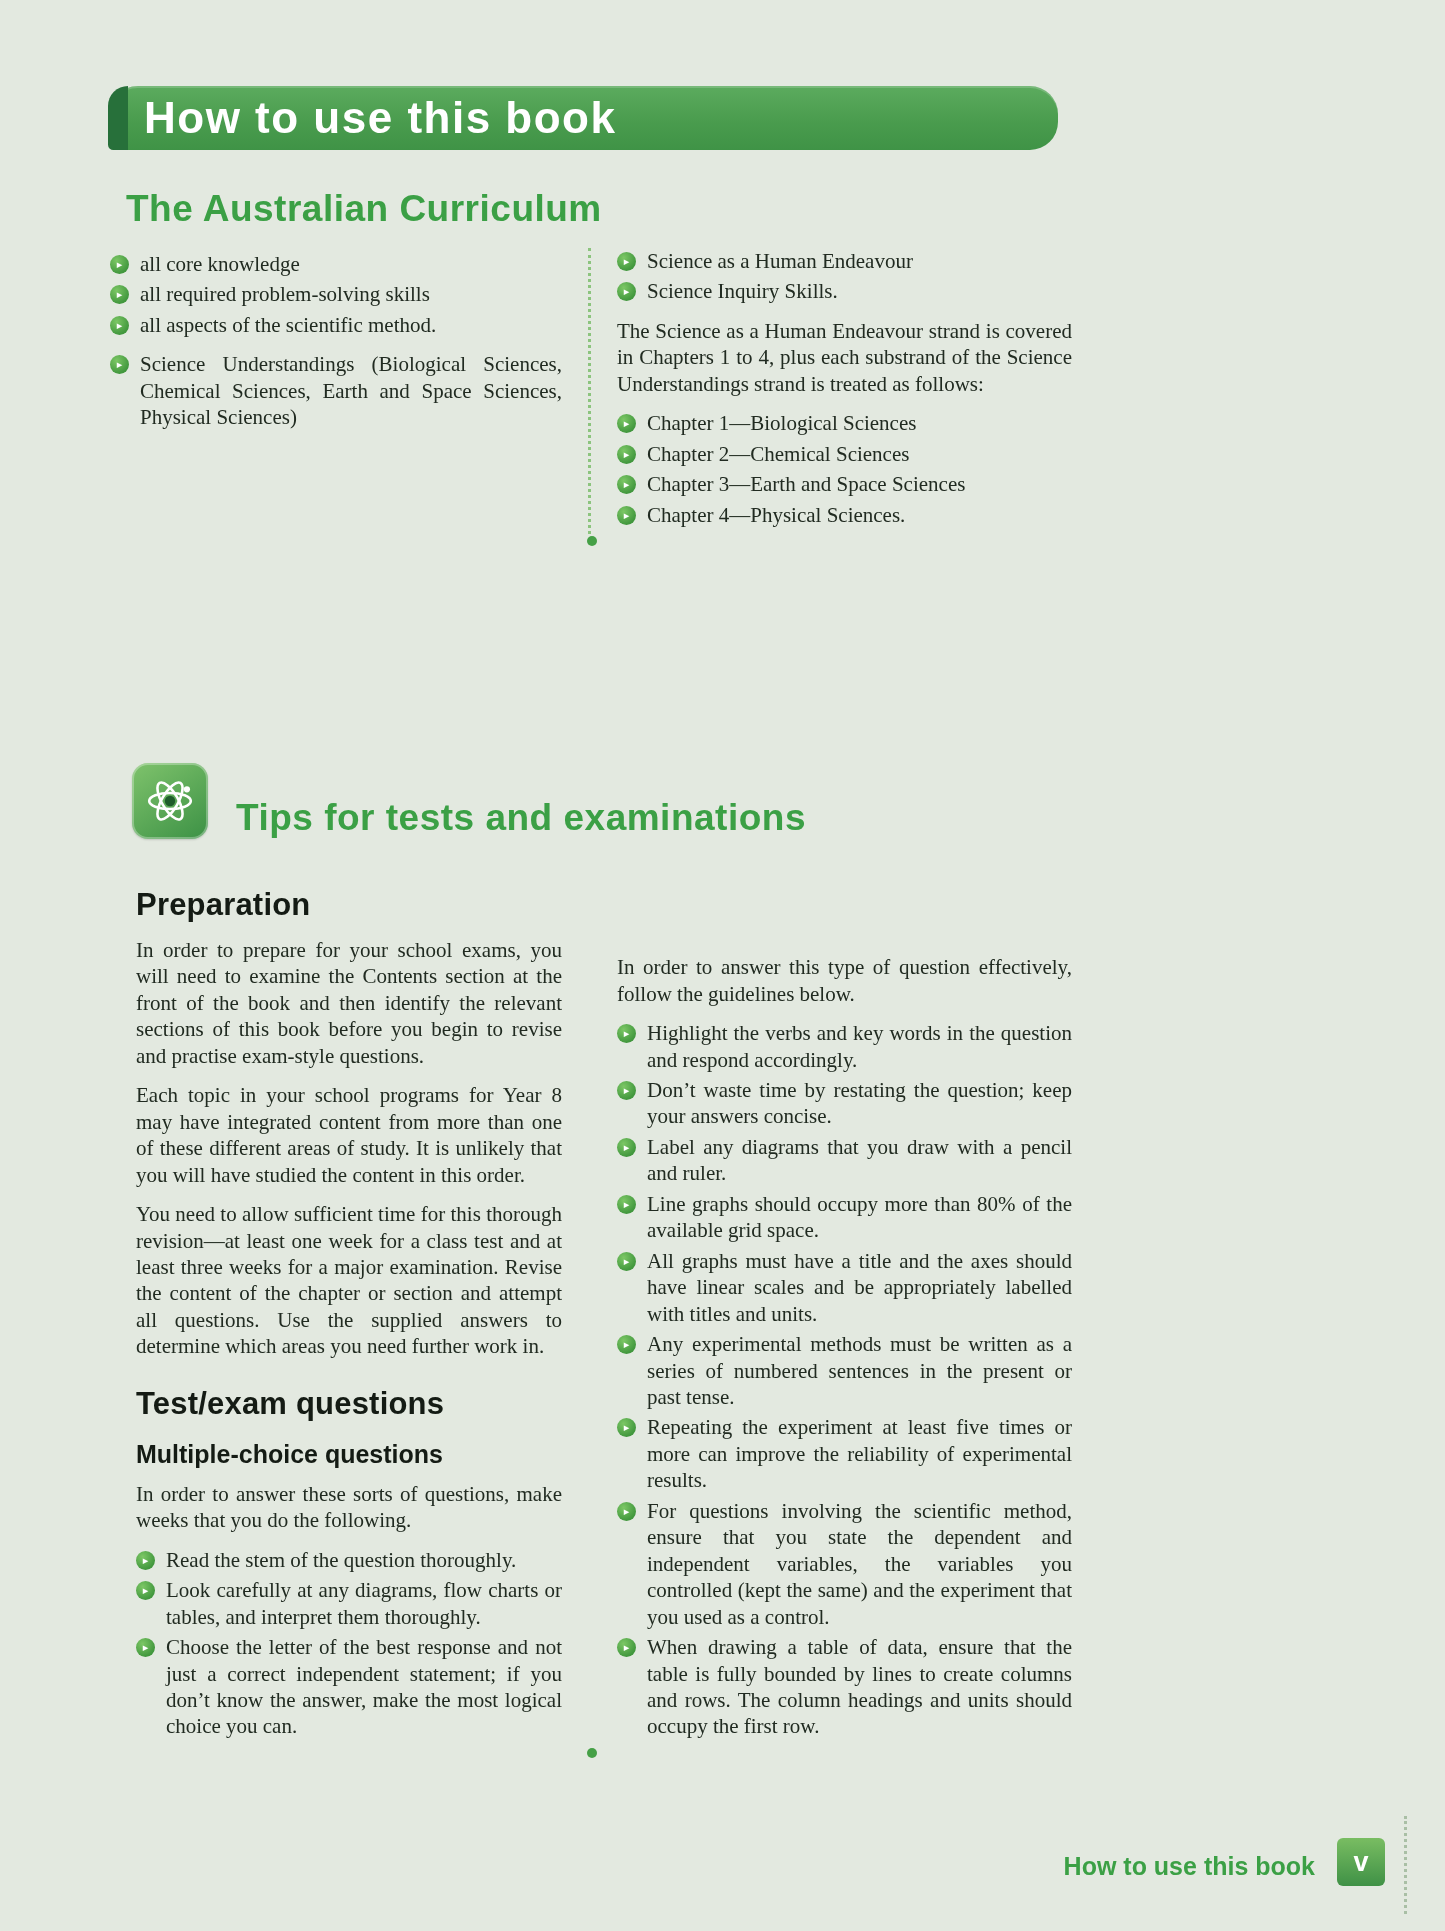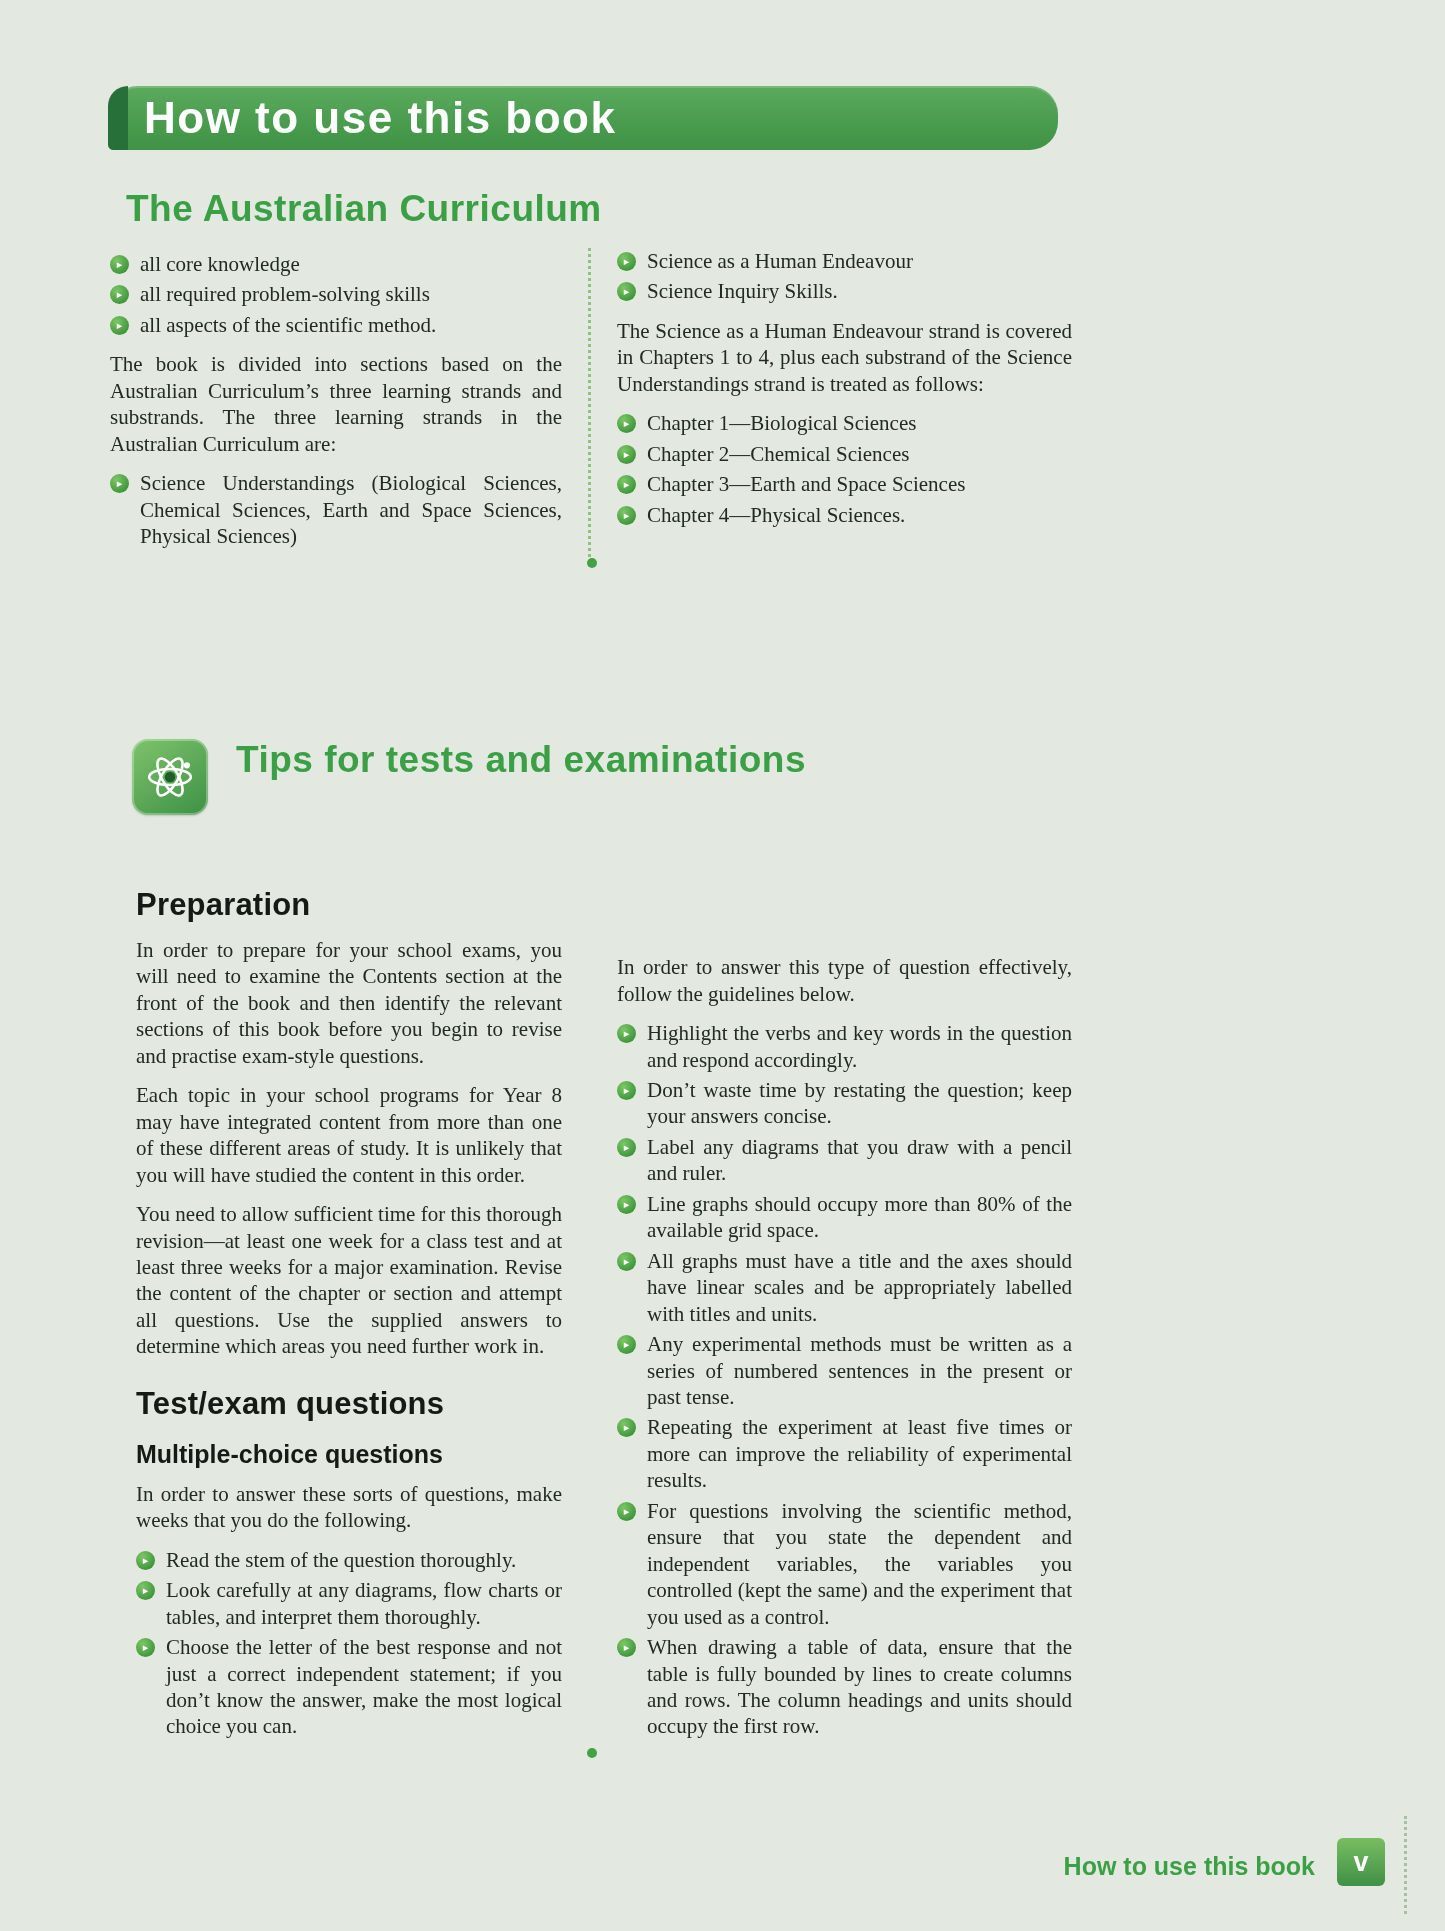--- a/index.html
+++ b/index.html
@@ -66,21 +66,21 @@
   .bullet-text { flex:1; font-size:21px; line-height:1.26; text-align:justify; }
 
   
   .h-black { font-family:"Liberation Sans",sans-serif; font-weight:bold; color:#141b14; }
   .h2-black { font-size:31px; margin:26px 0 14px; letter-spacing:.2px; }
   .h2-black.first { margin-top:2px; }
   .h3-black { font-size:25px; margin:18px 0 12px; }
   .h3-black.first { margin-top:2px; }
 
   
-  .tips-header { position:absolute; left:132px; top:739px; display:flex; align-items:flex-start; gap:28px; }
+  .tips-header { position:absolute; left:132px; top:763px; display:flex; align-items:flex-end; gap:28px; }
   .tips-icon {
     width:76px; height:76px; border-radius:16px;
     background:linear-gradient(145deg,#7fc36c,#3c9145);
     box-shadow: inset 0 0 0 2px rgba(255,255,255,.30), 0 1px 2px rgba(0,0,0,.15);
     display:flex; align-items:center; justify-content:center;
   }
   .tips-title {
     font-family:"Liberation Sans",sans-serif; font-weight:bold;
     font-size:37px; color:#3ba045; letter-spacing:.5px; white-space:nowrap;
   }
@@ -124,21 +124,20 @@
         </li>
         <li class="bullet-item">
           <span class="bullet-icon">▸</span>
           <span class="bullet-text">all required problem-solving skills</span>
         </li>
         <li class="bullet-item">
           <span class="bullet-icon">▸</span>
           <span class="bullet-text">all aspects of the scientific method.</span>
         </li>
       </ul>
-      <p class="para">The book is divided into sections based on the Australian Curriculum’s three learning strands and substrands. The three learning strands in the Australian Curriculum are:</p>
       <ul class="bullets">
         <li class="bullet-item">
           <span class="bullet-icon">▸</span>
           <span class="bullet-text">Science Understandings (Biological Sciences, Chemical Sciences, Earth and Space Sciences, Physical Sciences)</span>
         </li>
       </ul>
     </div>
 
     <div class="divider"></div>
 

